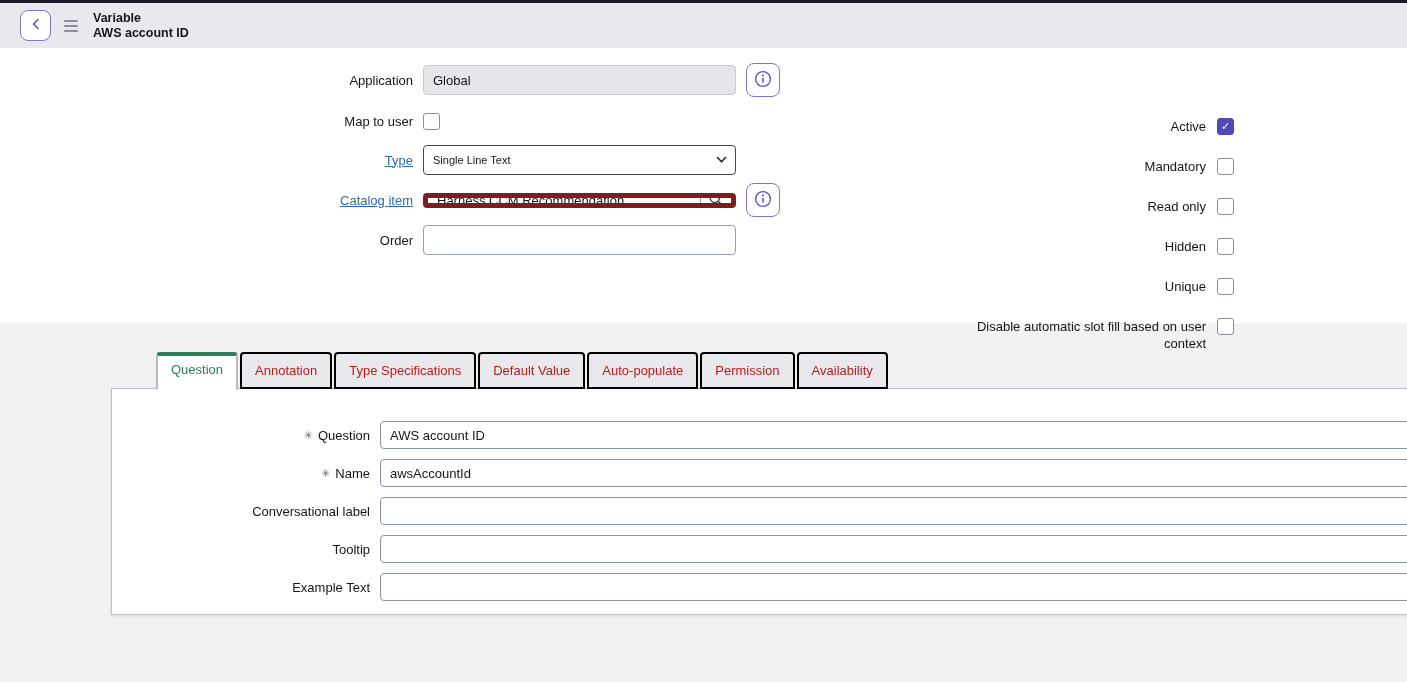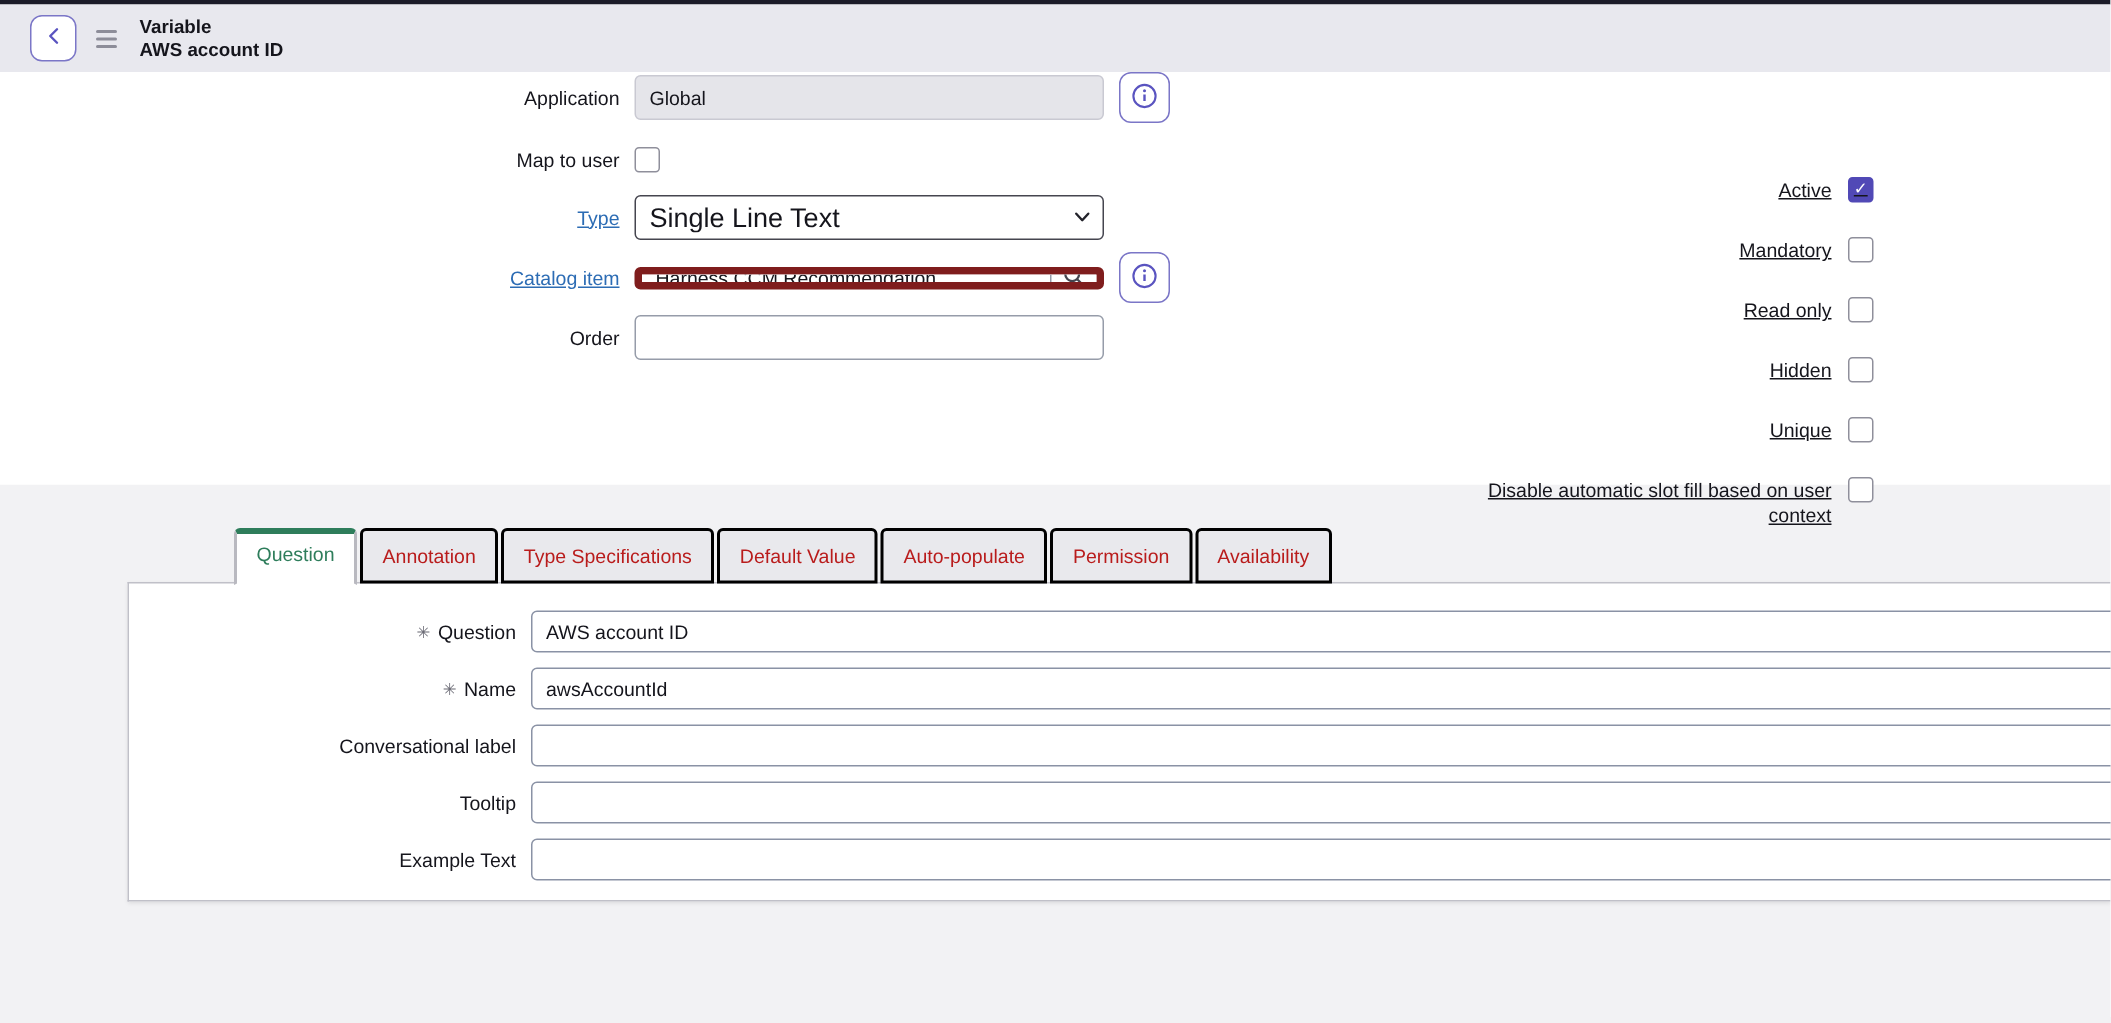--- a/index.html
+++ b/index.html
@@ -24,37 +24,37 @@
   }
   .menu-btn {
     margin-left: 13px; display: flex; flex-direction: column; gap: 3px;
     cursor: pointer;
   }
   .menu-btn span { display: block; width: 14px; height: 2px; background: #8d8d99; border-radius: 1px; }
   .titles { margin-left: 15px; line-height: 15px; }
   .titles div { font-weight: bold; font-size: 12.5px; color: #15151c; }
 
   
-  .form-section { position: relative; background: #fff; height: 275px; }
+  .form-section { position: relative; background: #fff; height: 275px; padding-top: 15px; }
   .frow { display: flex; align-items: center; }
   .flabel {
     width: 423px; padding-right: 10px; text-align: right; flex: none;
     color: #15151c;
   }
   .flabel a { color: #2c6cb4; text-decoration: underline; cursor: pointer; }
   .txt-input {
     width: 313px; height: 30px; border: 1px solid #969ca9; border-radius: 4px;
     padding: 0 9px; font-family: "Liberation Sans", sans-serif; font-size: 13px;
     color: #15151c; background: #fff;
   }
   .txt-input.readonly { background: #e5e5ea; border-color: #c9c9d2; }
   .sel-wrap { position: relative; width: 313px; }
   select.sel {
     width: 100%; height: 30px; border: 1px solid #45454f; border-radius: 4px;
-    padding: 0 26px 0 9px; font-family: "Liberation Sans", sans-serif; font-size: 18px;
+    padding: 0 26px 0 9px; font-family: "Liberation Sans", sans-serif; font-size: 11px;
     color: #15151c; background: #fff; appearance: none; -webkit-appearance: none;
   }
   .sel-chevron { position: absolute; right: 8px; top: 8px; pointer-events: none; }
   .ref-group {
     width: 313px; height: 15px; border: 5px solid #7f1d1d; border-radius: 4px;
     display: flex; overflow: hidden; background: #fff;
   }
   .ref-group input {
     flex: 1; border: none; outline: none; padding: 0 9px;
     font-family: "Liberation Sans", sans-serif; font-size: 13px; color: #15151c;
@@ -69,21 +69,21 @@
     display: flex; align-items: center; justify-content: center; cursor: pointer; flex: none;
   }
   .cb {
     width: 17px; height: 17px; border: 1px solid #8f8f9b; border-radius: 3px;
     background: #fff; cursor: pointer; flex: none;
     display: flex; align-items: center; justify-content: center;
     font-size: 11px; color: transparent; line-height: 1;
   }
   .cb.checked { background: #5149b6; border-color: #5149b6; color: #ffffff; }
 
-  .right-col { position: absolute; top: 70px; right: 158px; text-decoration: underline; }
+  .right-col { position: absolute; top: 70px; right: 173px; }
   .rrow {
     display: flex; justify-content: flex-end; align-items: flex-start;
     gap: 11px; margin-bottom: 23px;
   }
   .rrow .rlabel { line-height: 17px; text-align: right; max-width: 250px; }
 
   
   .row-app { margin-bottom: 16px; }
   .row-map { margin-bottom: 15px; height: 17px; }
   .row-type { margin-bottom: 8px; }
@@ -96,24 +96,24 @@
     background: #e9e9ed; border: 2px solid #000000; border-radius: 4px 4px 0 0;
     padding: 9px 13px; margin-right: 2px; cursor: pointer; color: #b91c1c;
     font-size: 13px; white-space: nowrap;
   }
   .tab.active {
     background: #fff; color: #2e7d5b; border-color: #b9b9c0;
     border-top: 4px solid #2e7d5b; padding-top: 6px;
     border-bottom: 1px solid #fff; margin-bottom: -1px; z-index: 3; position: relative;
   }
   .tab-panel {
-    margin-left: 85px; margin-top: -1px; background: #fff;
+    margin-left: 111px; margin-top: -1px; background: #fff;
     border: 1px solid #c0c0c8; border-right: none;
     box-shadow: 0 1px 3px rgba(0,0,0,0.10);
-    padding: 18px 0 13px 0; position: relative; z-index: 1;
+    padding: 32px 0 13px 0; position: relative; z-index: 1;
   }
   .prow { display: flex; align-items: center; margin-bottom: 10px; }
   .plabel {
     width: 268px; padding-right: 10px; text-align: right; flex: none; color: #15151c;
   }
   .req-star { color: #6b6b75; font-size: 11px; margin-right: 5px; vertical-align: 1px; }
   .pinput {
     flex: 1; height: 28px; border: 1px solid #8a92a5; border-radius: 4px;
     padding: 0 9px; margin-right: -4px;
     font-family: "Liberation Sans", sans-serif; font-size: 13px; color: #15151c; background: #fff;

